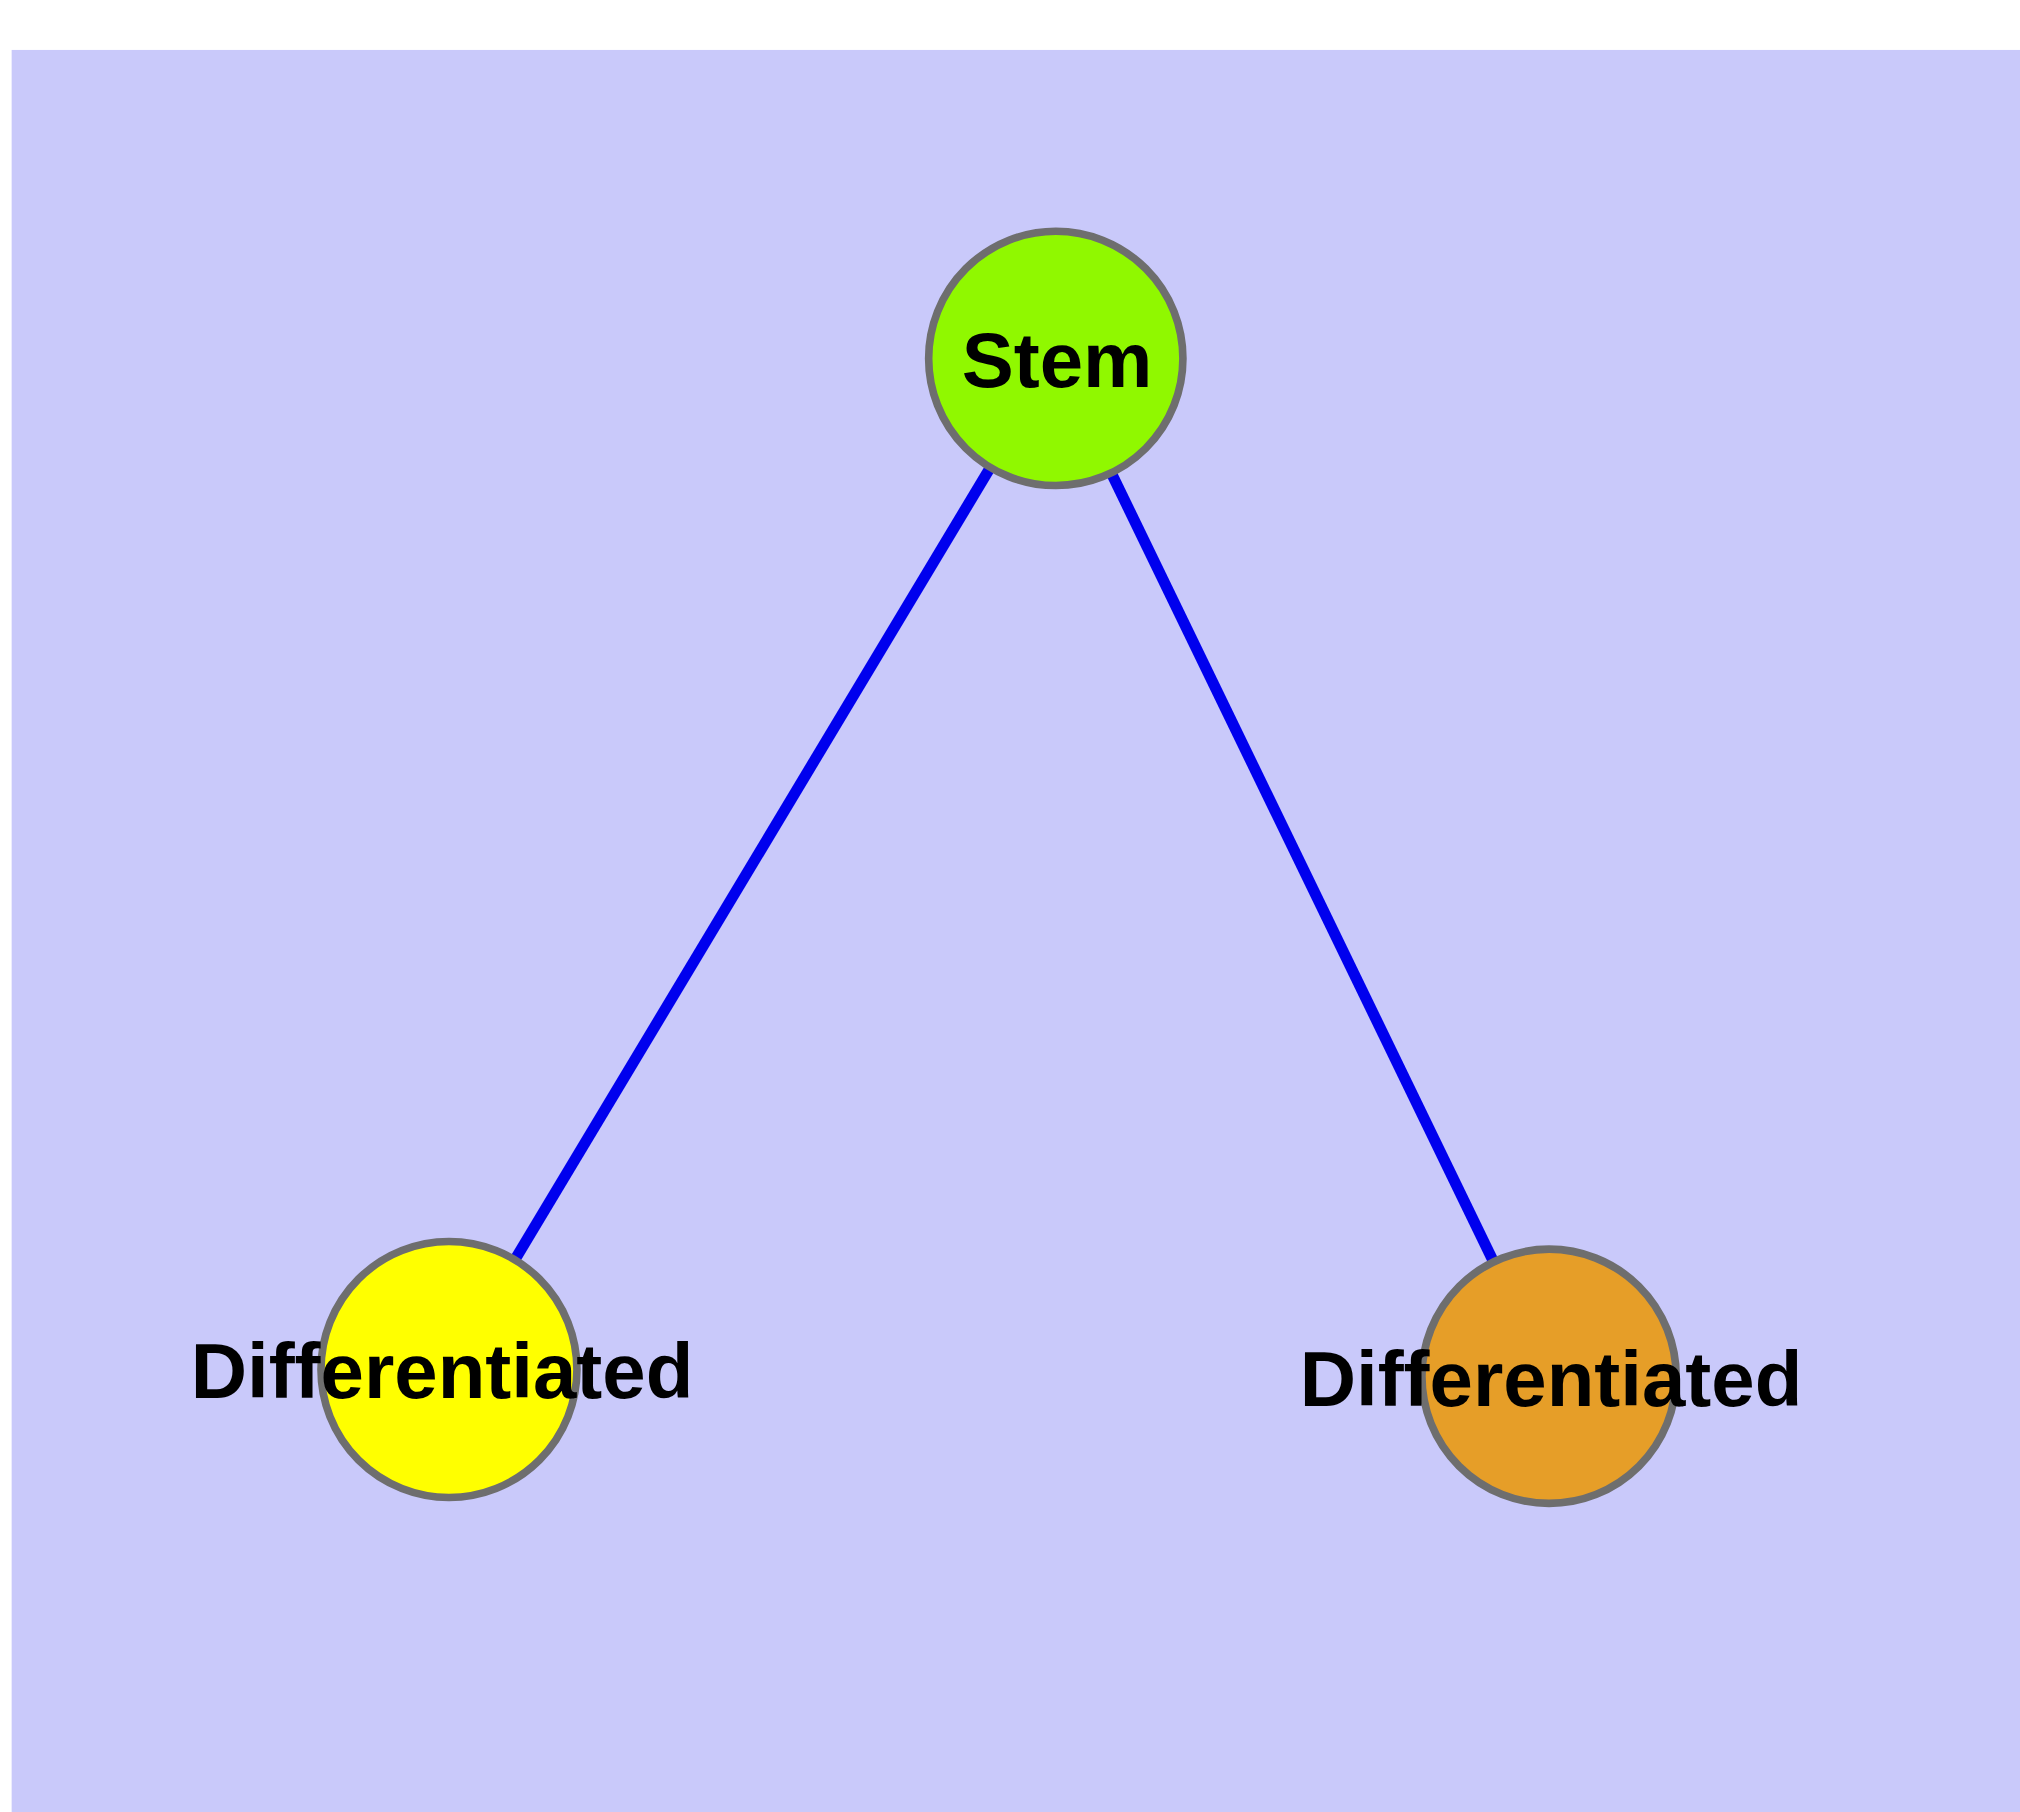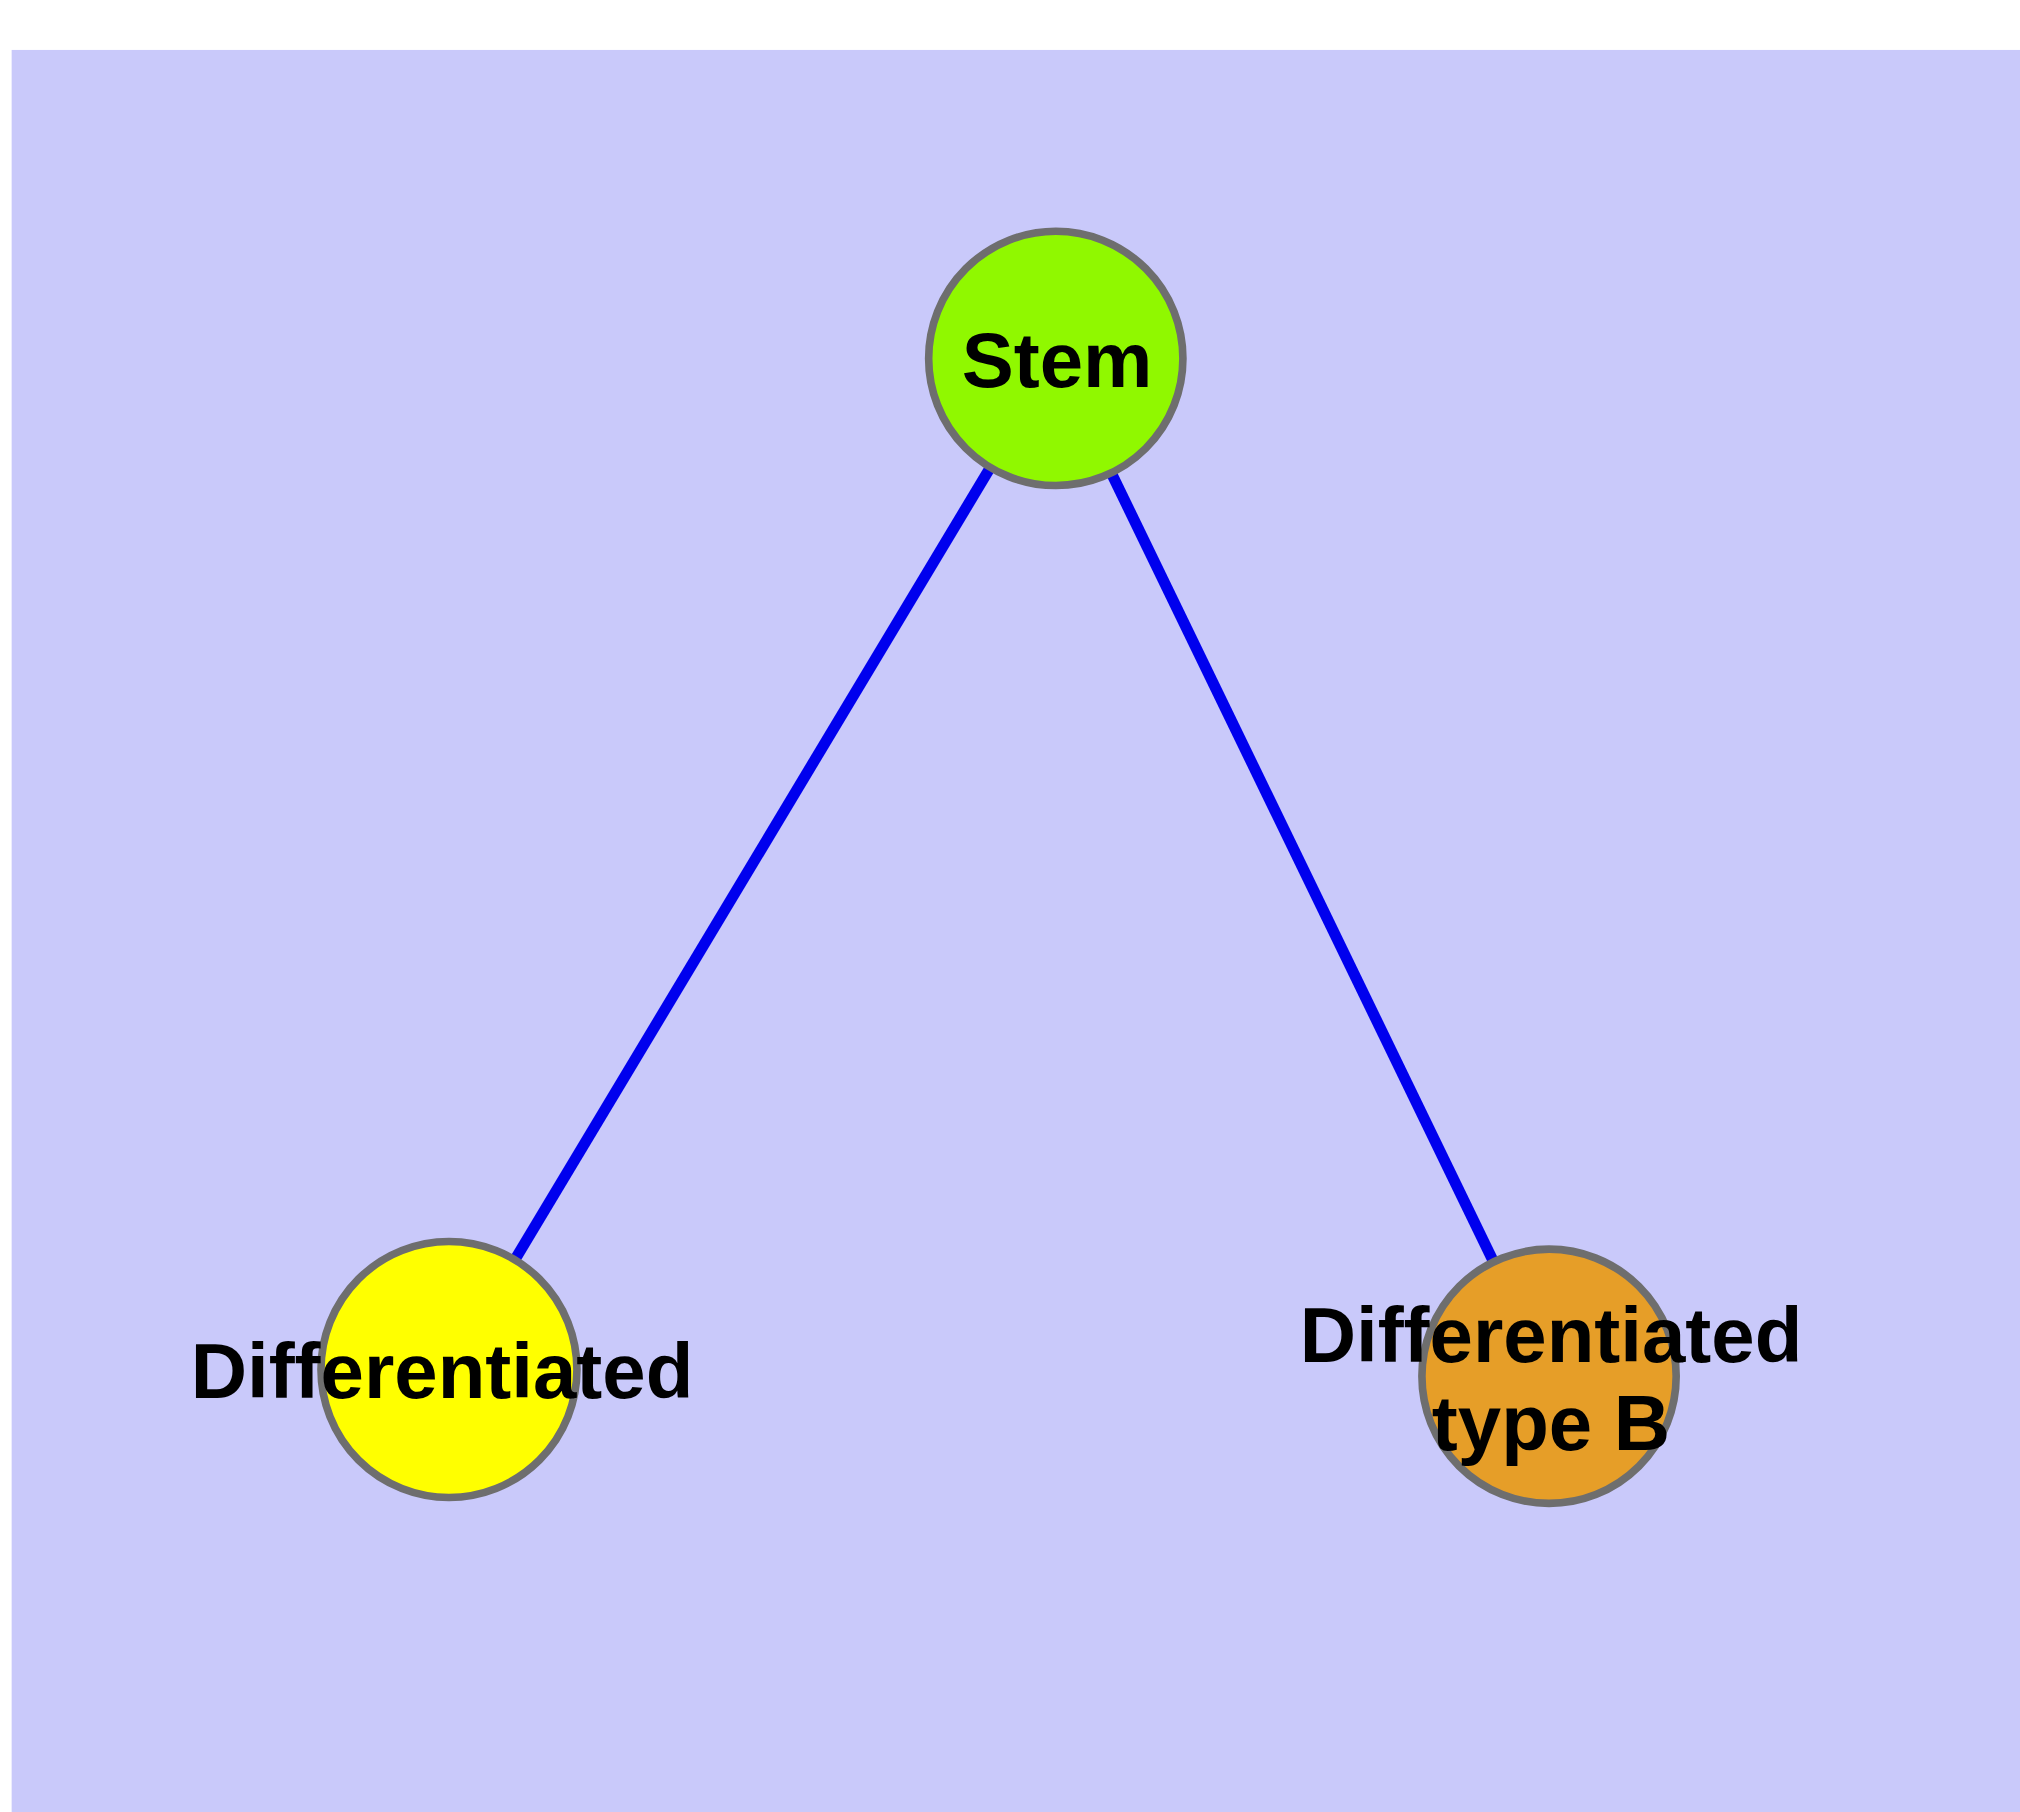--- a/index.html
+++ b/index.html
@@ -61,16 +61,15 @@
   <div class="node-label" style="left:1049px; top:316px;">
     <span class="line">Stem</span>
   </div>
 
   <div class="node-label" style="left:434px; top:1327px;">
     <span class="line">Differentiated</span>
   </div>
 
   <div class="node-label" style="left:1543px; top:1335px;">
     <span class="line">Differentiated</span>
-    <span class="line">type B</span>
   </div>
 </div>
 
 
 </body></html>

